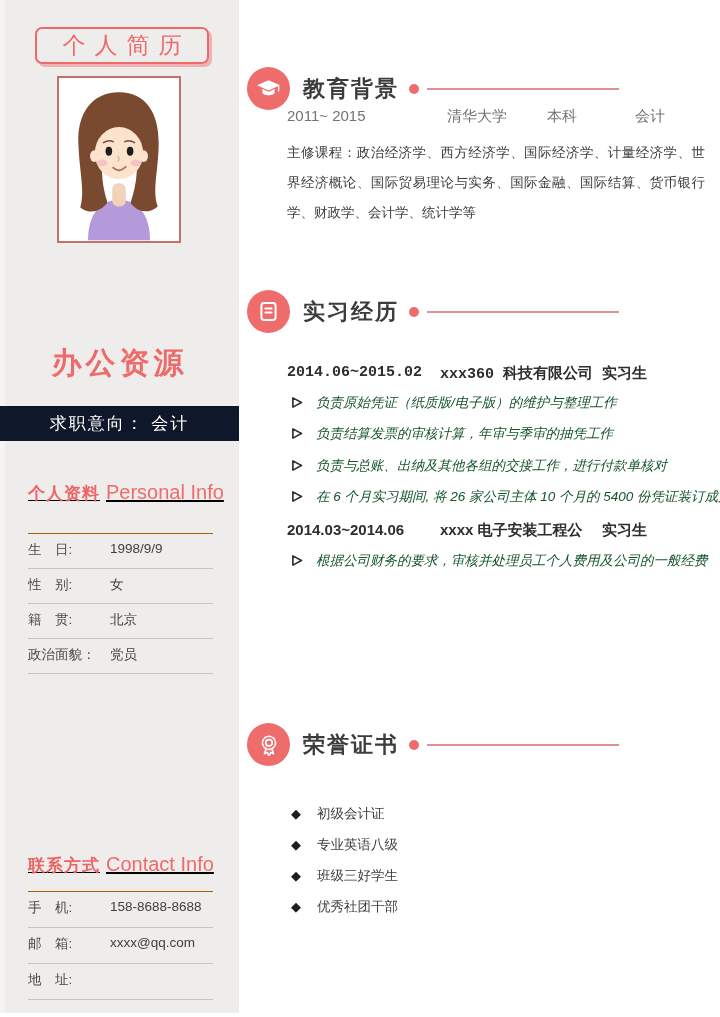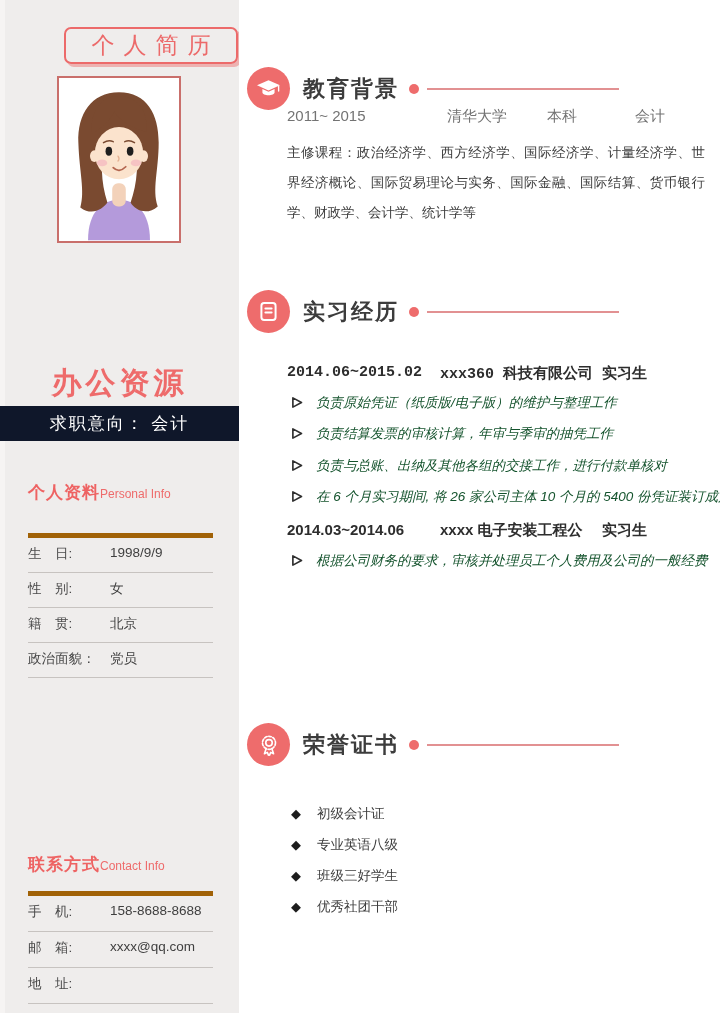--- a/index.html
+++ b/index.html
@@ -2,30 +2,30 @@
 <html><head>
 <meta charset="utf-8">
 <style>
   * { margin:0; padding:0; box-sizing:border-box; }
   html,body { background:#ffffff; }
   body { font-family:"Liberation Sans","DejaVu Sans",sans-serif; }
   .page { position:relative; width:720px; height:1017px; background:#ffffff; overflow:hidden; margin:0 auto; }
 
   
   .sidebar { position:absolute; left:0; top:0; width:239px; height:1013px; background:#efedec; box-shadow:inset 5px 0 0 #f6f4f3; }
-  .title-box { position:absolute; left:35px; top:27px; width:174px; height:37px; border:2px solid #ec6a6a; border-radius:7px; box-shadow:3px 3px 0 0 rgba(236,106,106,.45); display:flex; align-items:center; justify-content:center; color:#ec6a6a; font-size:23px; letter-spacing:9px; text-indent:9px;margin-left:29px; }
+  .title-box { position:absolute; left:35px; top:27px; width:174px; height:37px; border:2px solid #ec6a6a; border-radius:7px; box-shadow:3px 3px 0 0 rgba(236,106,106,.45); display:flex; align-items:center; justify-content:center; color:#ec6a6a; font-size:23px; letter-spacing:9px; text-indent:9px; }
   .photo-frame { position:absolute; left:57px; top:76px; width:124px; height:167px; background:#ffffff; border:2px solid #c96f6b; overflow:hidden; }
-  .person-name { position:absolute; left:0; top:343px; width:239px; text-align:center; color:#ee6b6b; font-size:30px; font-weight:bold; letter-spacing:4px;margin-top:20px; }
+  .person-name { position:absolute; left:0; top:343px; width:239px; text-align:center; color:#ee6b6b; font-size:30px; font-weight:bold; letter-spacing:4px; }
   .objective-banner { position:absolute; left:0; top:406px; width:239px; height:35px; background:#0f172a; color:#ffffff; font-size:17px; display:flex; align-items:center; justify-content:center; letter-spacing:2px; }
 
-  .side-heading { position:absolute; left:28px; display:flex; align-items:baseline; white-space:nowrap; }
+  .side-heading { position:absolute; left:28px; display:flex; align-items:baseline; white-space:nowrap;text-decoration:underline; }
   .side-heading .zh { color:#ee6363; font-size:17px; font-weight:bold; letter-spacing:1px; }
-  .side-heading .en { color:#ee6b6b; font-size:12px; margin-left:0; }
-
-  .field-rows { position:absolute; left:28px; width:185px; border-top:5px solid #a16207; }
+  .side-heading .en { color:#ee6b6b; font-size:20px; margin-left:6px; }
+
+  .field-rows { position:absolute; left:28px; width:185px; border-top:1px solid #a16207; }
   .field-row { display:flex; align-items:flex-start; height:35px; padding-top:7px; border-bottom:1px solid #c7c3c0; font-size:13.5px; color:#4a4a4a; }
   .field-row .lbl { width:82px; flex:0 0 auto; }
   .field-row .val { color:#3f3f3f; }
   .rows-personal { top:533px; }
   .rows-contact  { top:891px; }
   .rows-contact .field-row { height:36px; }
 
   
   .main { position:absolute; left:239px; top:0; width:394px; height:1017px; background:#ffffff;padding-left:36px; }
   .section-head { position:absolute; left:0; right:14px; display:flex; align-items:center; }

